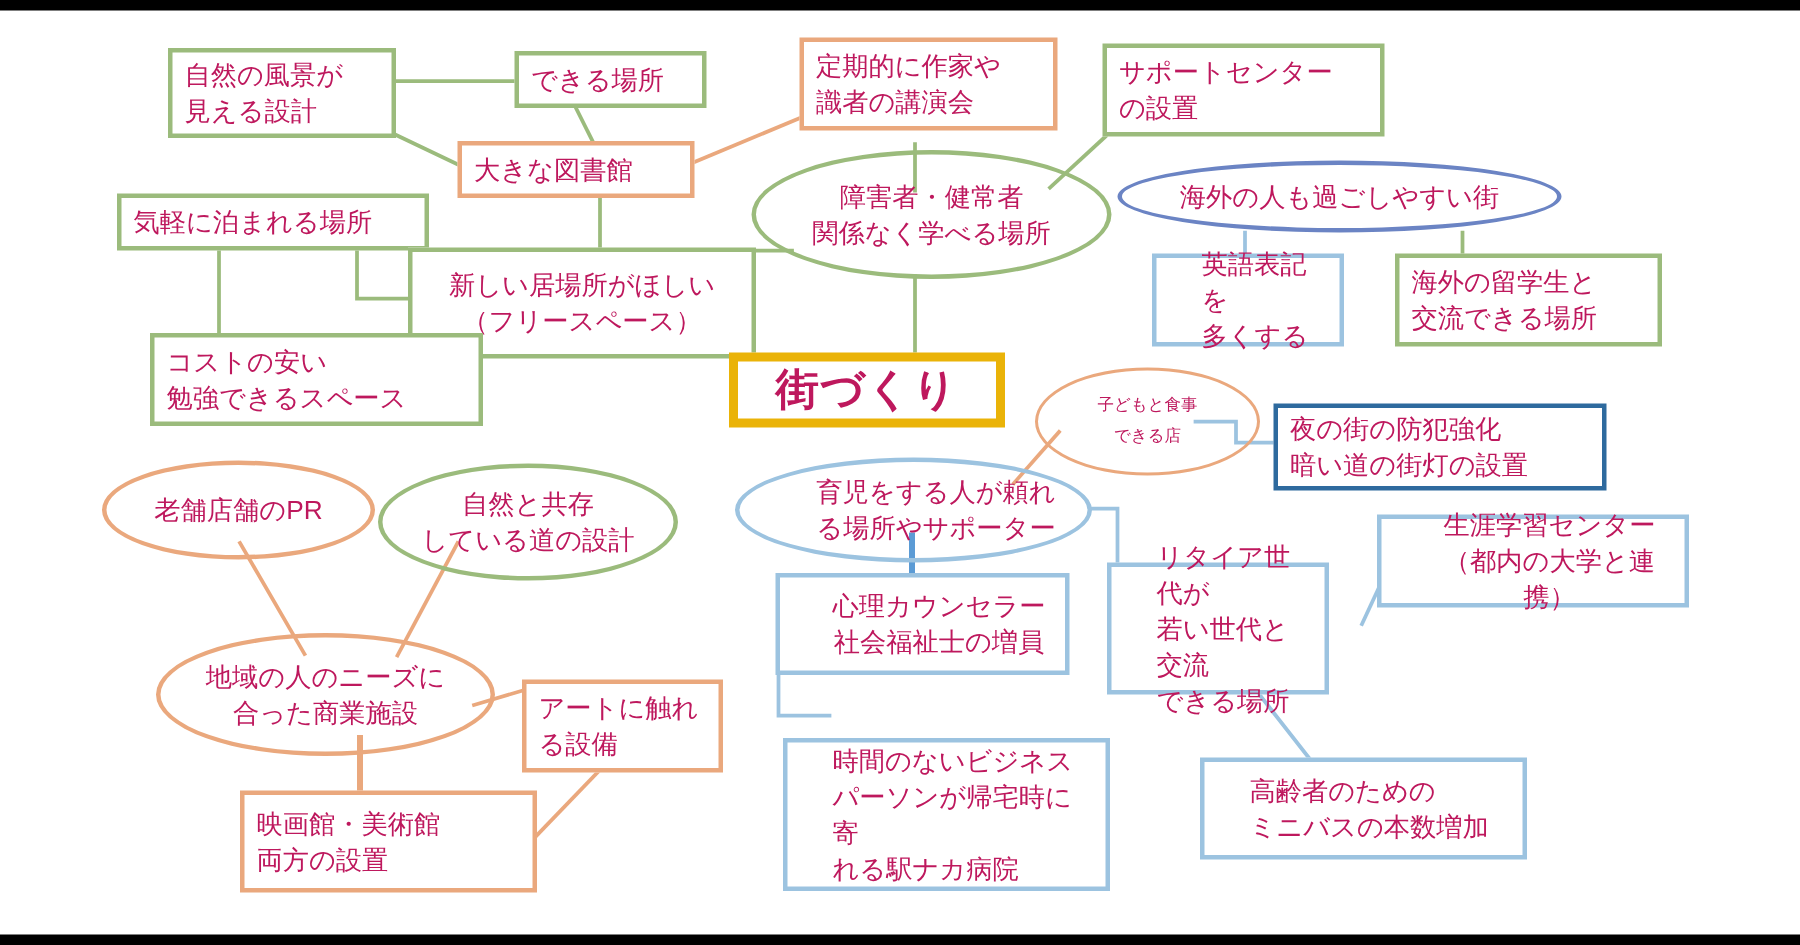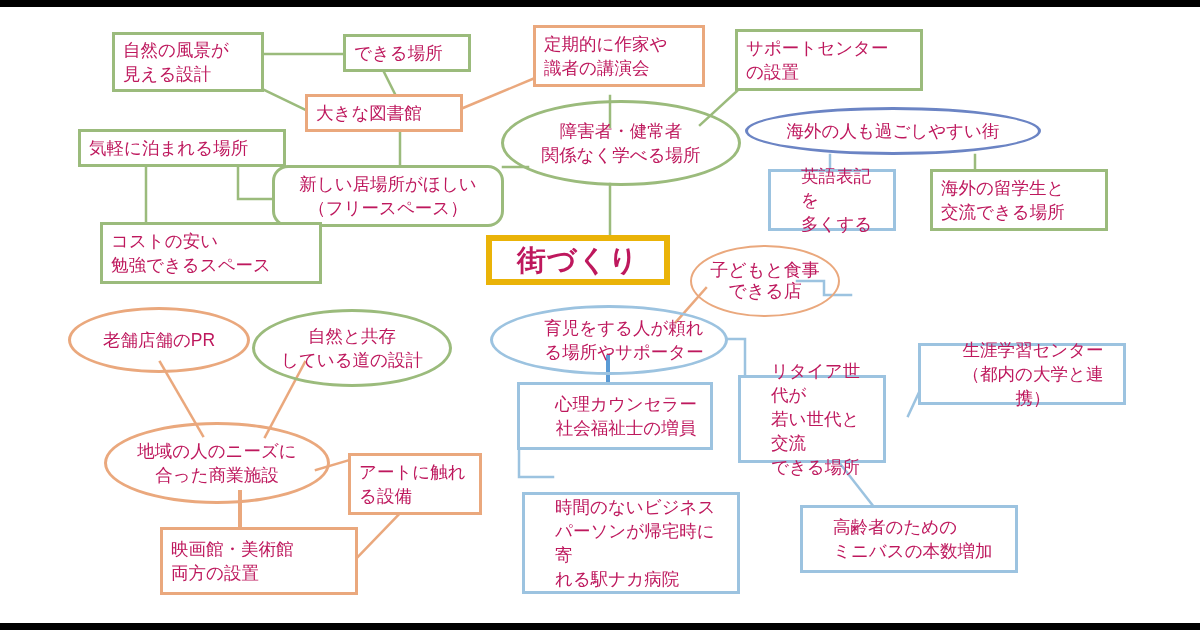--- a/index.html
+++ b/index.html
@@ -59,21 +59,21 @@
   
   .c-green  { border-color: #9bbb7c; }
   .c-orange { border-color: #eaa87d; }
   .c-blue   { border-color: #9cc3e0; padding-left: 30px; }
   .c-dblue  { border-color: #2e6a9e; }
   .c-pblue  { border-color: #6b84c4; }
 
   .bw2 { border-width: 2px; }
   .bw3 { border-width: 3px; }
 
-  .fs15 { font-size: 18px; line-height: 21px; }
+  .fs15 { font-size: 11px; line-height: 21px; }
   .fs17 { font-size: 17.5px; line-height: 24px; }
 
   
   #center-node {
     border: 6px solid #eab308;
     background: #ffffff;
     font-size: 29px;
     font-weight: bold;
     letter-spacing: 1px;
     justify-content: center;
@@ -161,21 +161,21 @@
 
   <div class="node rect c-green bw3 fs17" style="left:735px; top:22px; width:188px; height:62px;">
     <span class="txt">サポートセンター
 の設置</span>
   </div>
 
   <div class="node rect c-green bw3 fs17" style="left:78px; top:122px; width:208px; height:38px;">
     <span class="txt">気軽に泊まれる場所</span>
   </div>
 
-  <div class="node rect c-green bw3 fs17" style="left:272px; top:158px; width:232px; height:62px; text-align:center;border-radius:16px;">
+  <div class="node rect c-green bw3 fs17" style="left:272px; top:158px; width:232px; height:74px; text-align:center;">
     <span class="txt" style="text-align:center;">新しい居場所がほしい
 （フリースペース）</span>
   </div>
 
   <div class="node rect c-green bw3 fs17" style="left:100px; top:215px; width:222px; height:62px;">
     <span class="txt">コストの安い
 勉強できるスペース</span>
   </div>
 
   <div class="node ellipse c-green bw3 fs17" style="left:501px; top:93px; width:240px; height:86px;">
@@ -195,20 +195,24 @@
   <div class="node rect c-green bw3 fs17" style="left:930px; top:162px; width:178px; height:62px;">
     <span class="txt">海外の留学生と
 交流できる場所</span>
   </div>
 
   <div class="node ellipse c-orange bw2 fs15" style="left:690px; top:238px; width:150px; height:72px;">
     <span class="txt">子どもと食事
 できる店</span>
   </div>
 
+  <div class="node rect c-dblue bw3 fs17" style="left:849px; top:262px; width:222px; height:58px;">
+    <span class="txt">夜の街の防犯強化
+暗い道の街灯の設置</span>
+  </div>
 
   <div class="node ellipse c-blue bw3 fs17" style="left:490px; top:298px; width:238px; height:70px;">
     <span class="txt">育児をする人が頼れ
 る場所やサポーター</span>
   </div>
 
   <div class="node rect c-blue bw3 fs17" style="left:517px; top:375px; width:196px; height:68px; text-align:center;">
     <span class="txt" style="text-align:center;">心理カウンセラー
 社会福祉士の増員</span>
   </div>

